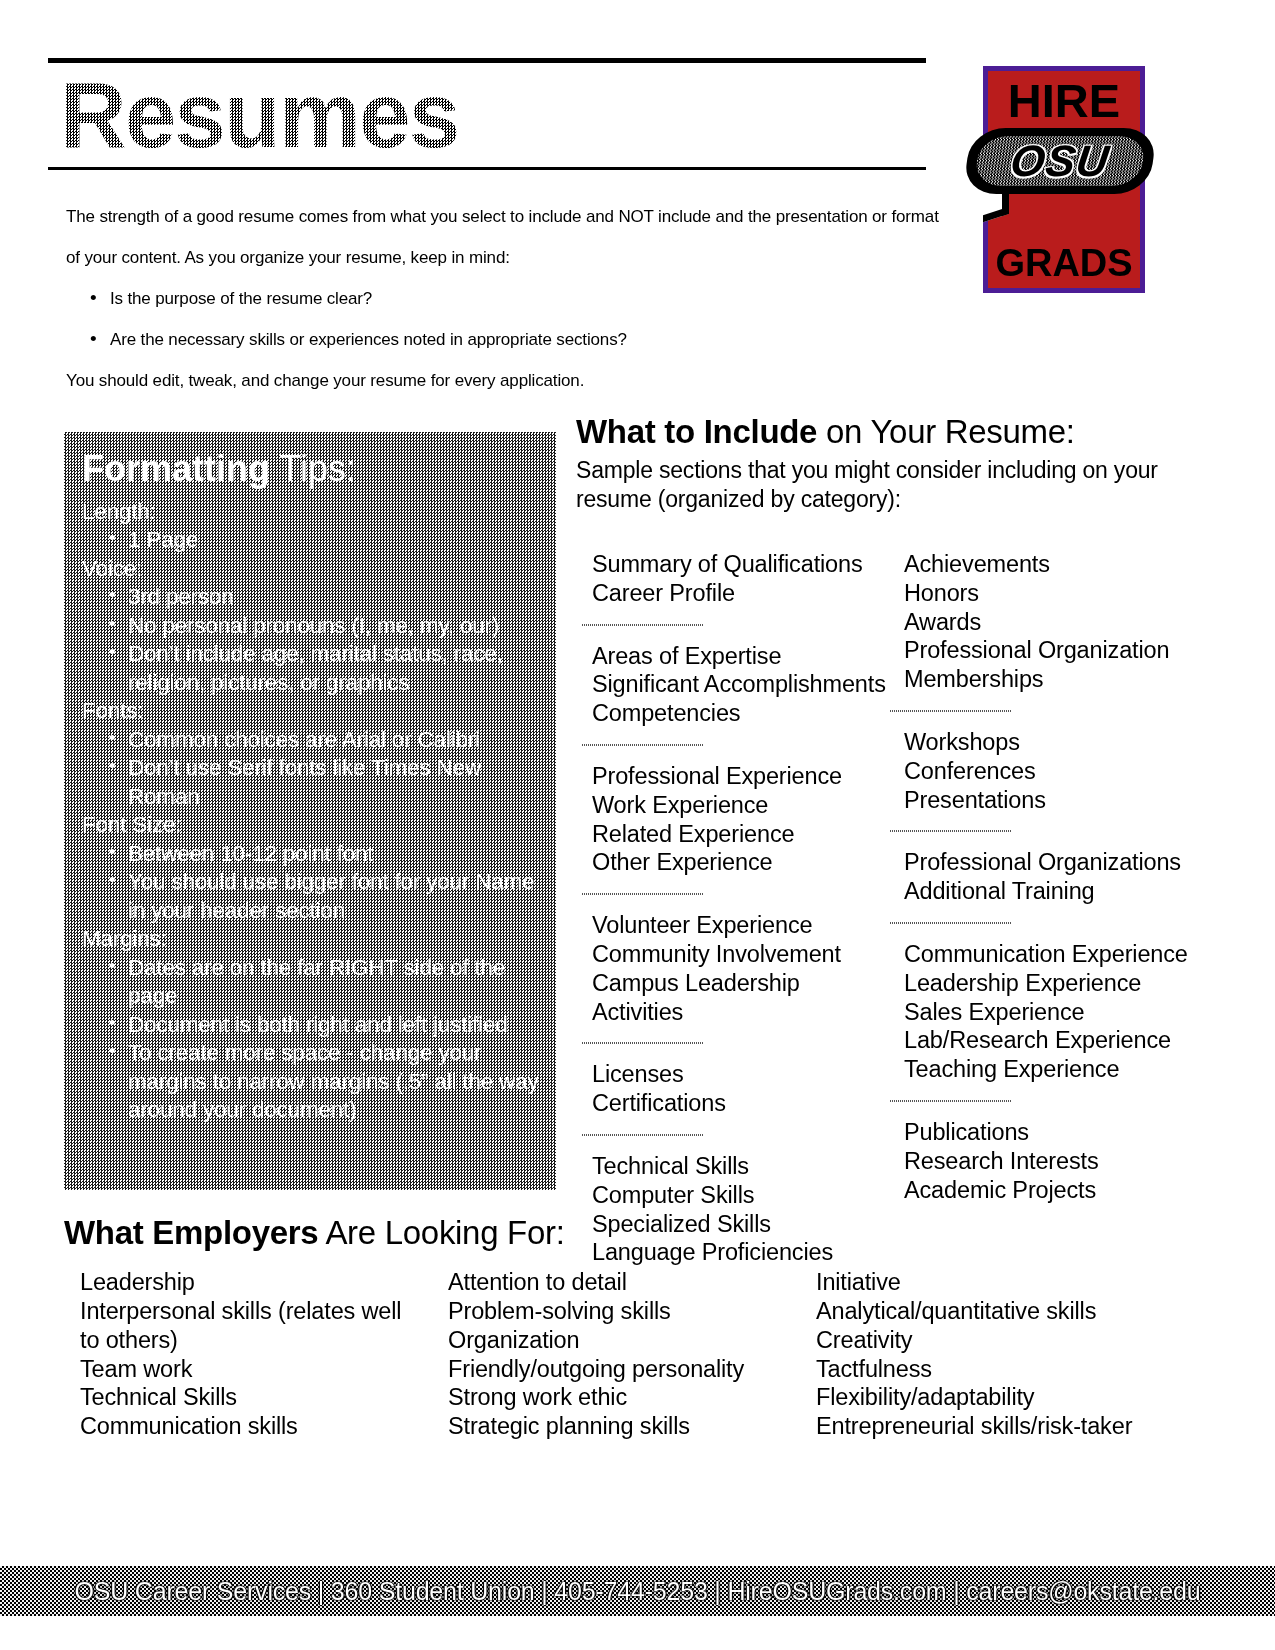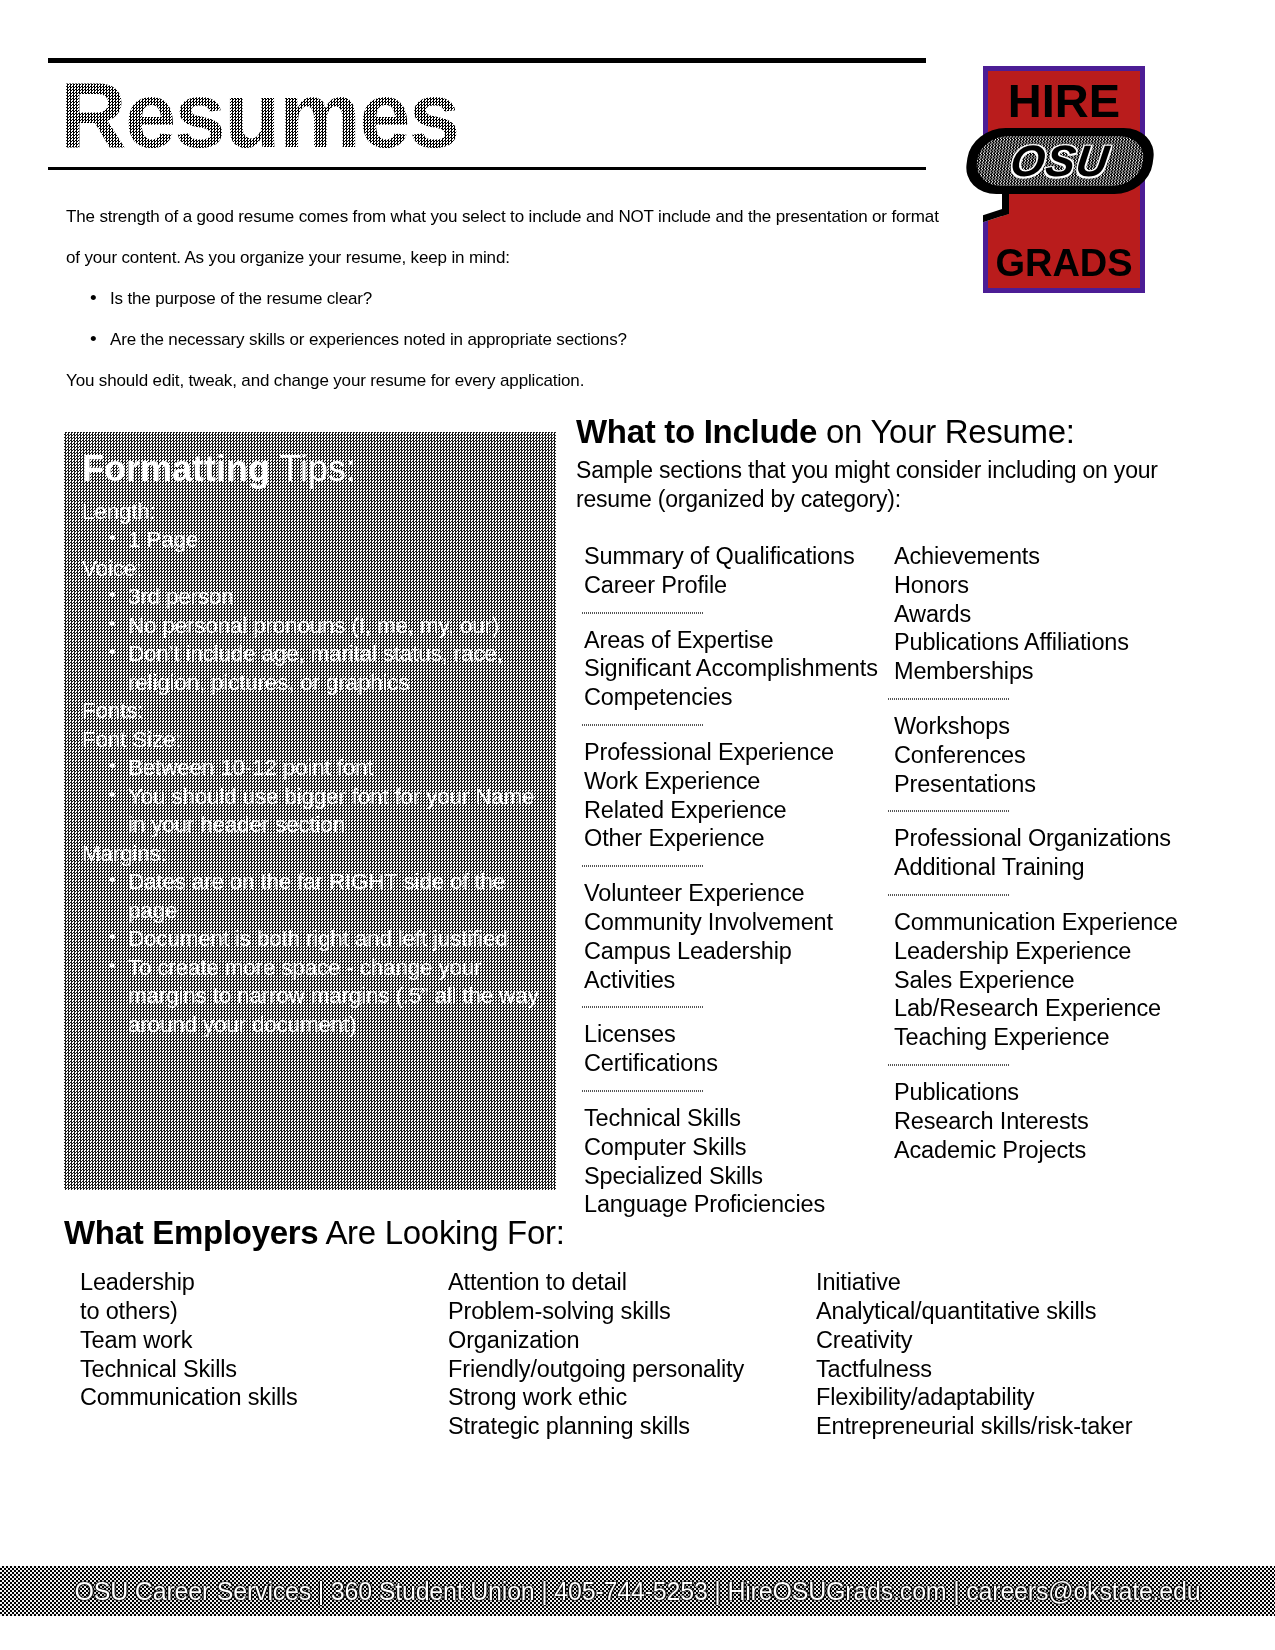--- a/index.html
+++ b/index.html
@@ -236,21 +236,21 @@
     letter-spacing: -0.2px;
     margin-top: 5px;
     width: 600px;
   }
   .include-cols {
     display: flex;
     margin-top: 20px;
   }
   .inc-col { width: 312px; }
   .inc-col.right { width: 290px; }
-  .inc-group { margin: 8px; }
+  .inc-group { margin: 16px; }
   .inc-item {
     font-size: 23.5px;
     line-height: 28.8px;
     letter-spacing: -0.15px;
     white-space: nowrap;
   }
   .inc-rule {
     width: 122px;
     height: 2px;
     margin: 12px 0 12px 6px;
@@ -353,20 +353,24 @@
       </ul>
 
       <div class="fmt-head">Voice:</div>
       <ul class="fmt-list">
         <li>3rd person</li>
         <li>No personal pronouns (I, me, my, our)</li>
         <li>Don’t include age, marital status, race, religion, pictures, or graphics</li>
       </ul>
 
       <div class="fmt-head">Fonts:</div>
+      <ul class="fmt-list">
+        <li>Common choices are Arial or Calibri</li>
+        <li>Don’t use Serif fonts like Times New Roman</li>
+      </ul>
 
       <div class="fmt-head">Font Size:</div>
       <ul class="fmt-list">
         <li>Between 10-12 point font</li>
         <li>You should use bigger font for your Name in your header section</li>
       </ul>
 
       <div class="fmt-head">Margins:</div>
       <ul class="fmt-list">
         <li>Dates are on the far RIGHT side of the page</li>
@@ -422,21 +426,21 @@
           <div class="inc-item">Specialized Skills</div>
           <div class="inc-item">Language Proficiencies</div>
         </div>
       </div>
 
       <div class="inc-col right">
         <div class="inc-group">
           <div class="inc-item">Achievements</div>
           <div class="inc-item">Honors</div>
           <div class="inc-item">Awards</div>
-          <div class="inc-item">Publications Affiliations</div>
+          <div class="inc-item">Professional Organization</div>
           <div class="inc-item">Memberships</div>
         </div>
         <div class="inc-rule"></div>
         <div class="inc-group">
           <div class="inc-item">Workshops</div>
           <div class="inc-item">Conferences</div>
           <div class="inc-item">Presentations</div>
         </div>
         <div class="inc-rule"></div>
         <div class="inc-group">
@@ -463,20 +467,21 @@
   </div>
 
   <div class="employers">
     <div class="emp-head">
       <b>What Employers</b><span> Are Looking For:</span>
     </div>
     <div class="emp-cols">
 
       <div class="emp-col">
         <div class="emp-item">Leadership</div>
+        <div class="emp-item">Interpersonal skills (relates well</div>
         <div class="emp-item">to others)</div>
         <div class="emp-item">Team work</div>
         <div class="emp-item">Technical Skills</div>
         <div class="emp-item">Communication skills</div>
       </div>
 
       <div class="emp-col">
         <div class="emp-item">Attention to detail</div>
         <div class="emp-item">Problem-solving skills</div>
         <div class="emp-item">Organization</div>

